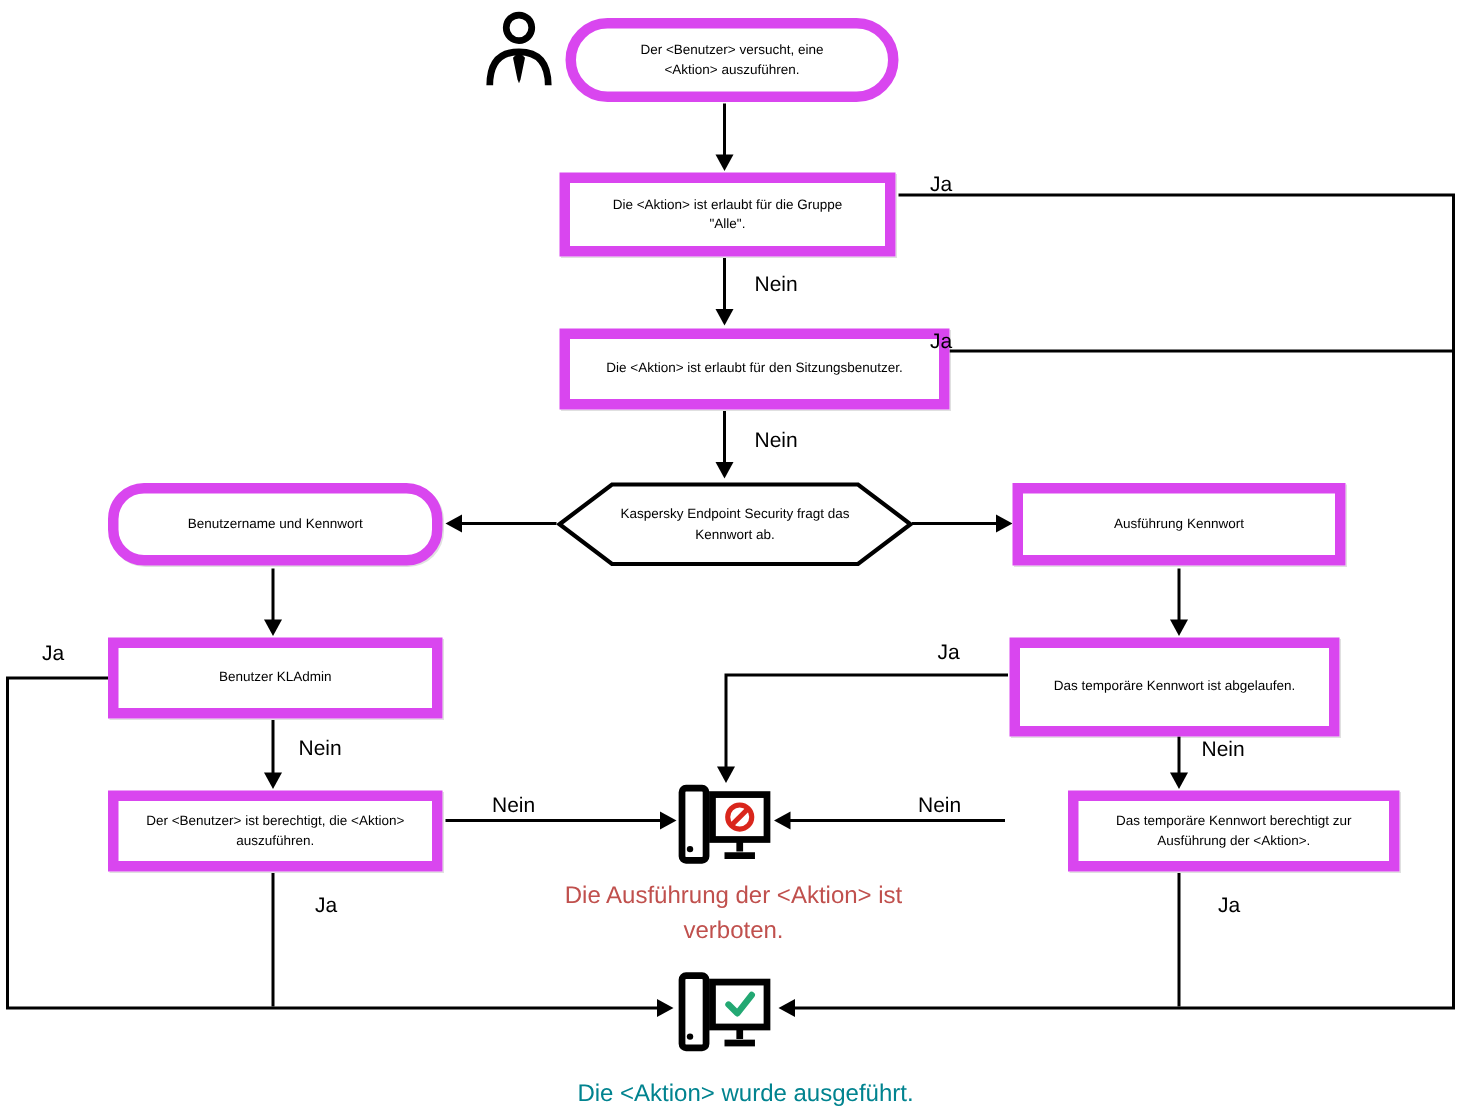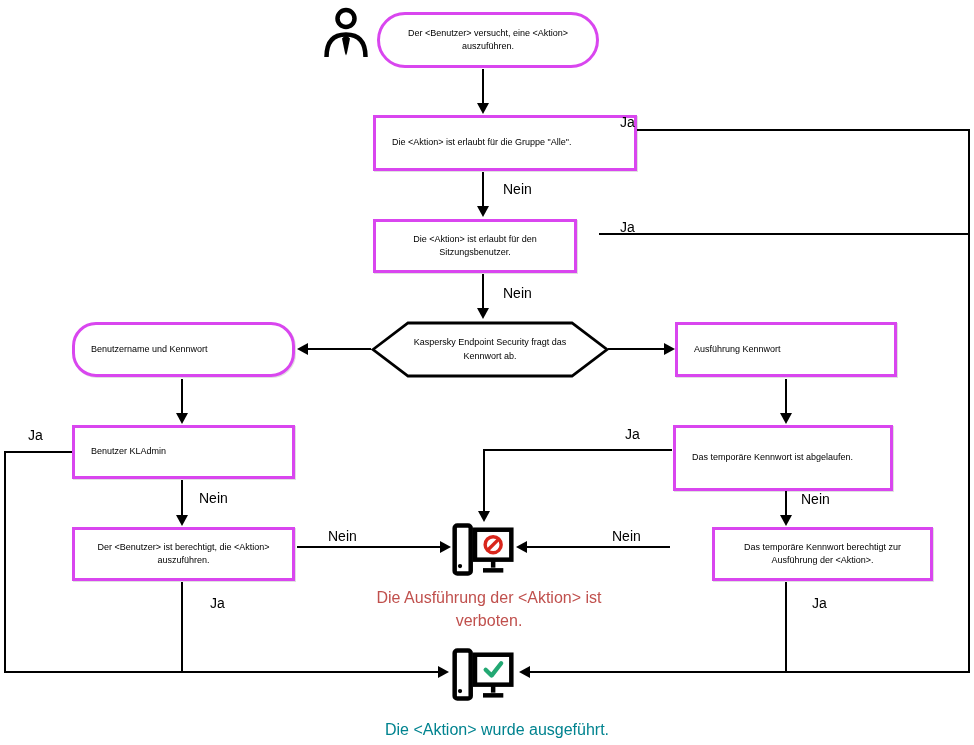--- a/index.html
+++ b/index.html
@@ -1,21 +1,21 @@
 <!DOCTYPE html>
 <html><head>
 <meta charset="utf-8">
 <style>
   html,body{margin:0;padding:0;background:#ffffff;}
   body{font-family:"Liberation Sans",sans-serif;color:#000;}
   .canvas{position:relative;width:974px;height:745px;background:#fff;overflow:hidden;}
 
   .node{
-    position:absolute;border:3px solid #d946ef;background:#fff;
-    display:flex;align-items:center;justify-content:flex-start;
+    position:absolute;border:7px solid #d946ef;background:#fff;
+    display:flex;align-items:center;justify-content:center;
     text-align:center;font-size:9px;line-height:1.5;
     padding:3px 16px;box-sizing:border-box;
     box-shadow:1px 1px 0 rgba(0,0,0,0.12);
   }
   .start-node{border-radius:28px;padding:3px 26px;box-shadow:none;}
 
   .hex-wrap{position:absolute;}
   .hex-wrap svg{position:absolute;left:0;top:0;}
   .hex-label{
     position:absolute;inset:0;display:flex;align-items:center;justify-content:center;
@@ -79,25 +79,25 @@
       <circle cx="23" cy="11.5" r="8.5" fill="none" stroke="#000" stroke-width="4.5"></circle>
       <path d="M3.5,50 C3.5,34 11,27.5 23,27.5 C35,27.5 42.5,34 42.5,50" fill="none" stroke="#000" stroke-width="4.5"></path>
       <polygon points="23,27.5 19,31.5 22,46 23,48.5 24,46 27,31.5" fill="#000"></polygon>
     </svg>
   </div>
 
   <div class="node start-node" style="left:377px;top:12px;width:222px;height:56px;">
     <span>Der &lt;Benutzer&gt; versucht, eine &lt;Aktion&gt; auszuführen.</span>
   </div>
 
-  <div class="node" style="left:373px;top:115px;width:264px;height:56px;">
+  <div class="node" style="left:373px;top:115px;width:224px;height:56px;">
     <span>Die &lt;Aktion&gt; ist erlaubt für die Gruppe "Alle".</span>
   </div>
 
-  <div class="node" style="left:373px;top:219px;width:204px;height:54px;">
+  <div class="node" style="left:373px;top:219px;width:260px;height:54px;">
     <span>Die &lt;Aktion&gt; ist erlaubt für den Sitzungsbenutzer.</span>
   </div>
 
   <div class="hex-wrap" style="left:371px;top:321px;width:238px;height:57px;">
     <svg width="238" height="57" viewBox="0 0 238 57">
       <polygon points="2,28.5 37,2 201,2 236,28.5 201,55 37,55" fill="#fff" stroke="#000" stroke-width="2.8"></polygon>
     </svg>
     <div class="hex-label">Kaspersky Endpoint Security fragt das Kennwort ab.</div>
   </div>
 

